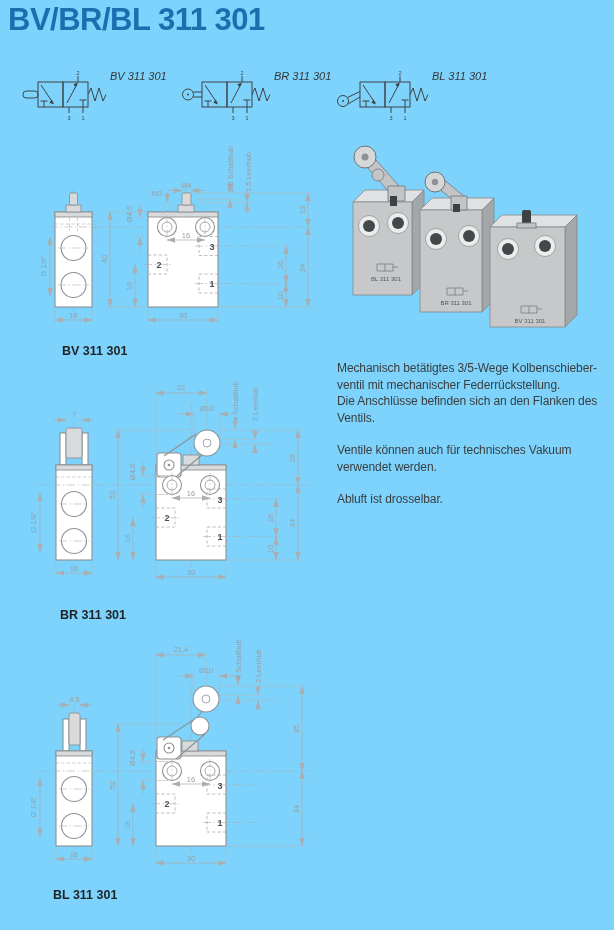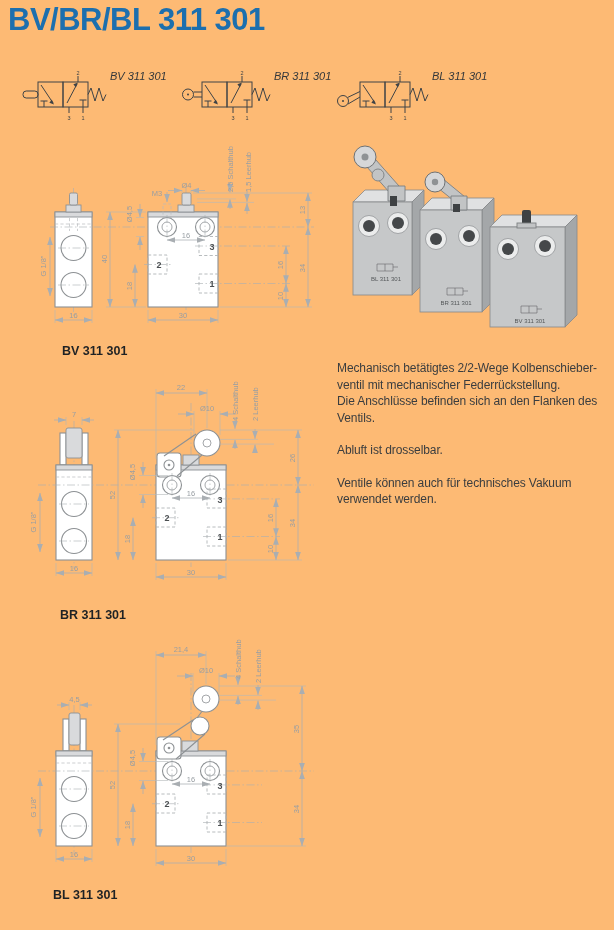--- a/index.html
+++ b/index.html
@@ -1,17 +1,17 @@
 <!DOCTYPE html>
 <html><head>
 <meta charset="utf-8">
 <style>
   html,body{margin:0;padding:0;background:#ffffff;}
   body{width:614px;height:930px;position:relative;font-family:"Liberation Sans",sans-serif;}
-  .page{position:absolute;inset:0;background:#fdba74;overflow:hidden;}
+  .page{position:absolute;inset:0;background:#7dd3fc;overflow:hidden;}
   .title{position:absolute;left:8px;top:2px;margin:0;font-size:31px;font-weight:bold;color:#1c6fae;letter-spacing:-0.5px;}
   .sym{position:absolute;width:170px;height:62px;}
   .sym svg{position:absolute;left:0;top:8px;}
   .symlabel{position:absolute;left:102px;top:10px;font-size:11px;font-style:italic;color:#33373a;white-space:nowrap;}
   .caption{position:absolute;font-size:12.5px;font-weight:bold;color:#1f2224;white-space:nowrap;}
   .drawing{position:absolute;margin:0;}
   .photo{position:absolute;left:345px;top:140px;}
   .desc{position:absolute;left:337px;top:360px;width:277px;font-size:12px;line-height:16.5px;color:#3a3d3f;letter-spacing:-0.1px;}
   .desc p{margin:0 0 16px 0;white-space:pre-line;}
   svg text{font-family:"Liberation Sans",sans-serif;}
@@ -252,27 +252,27 @@
           <circle class="hole" cx="163" cy="109" r="6"></circle>
         <circle class="ring" cx="200" cy="106" r="10.5"></circle>
           <circle class="hole" cx="200" cy="106" r="6"></circle>
         <path class="esym" d="M176 166 h16 v7 h-16 z M184 166 v7 M192 169 h5"></path>
         <text class="etx" x="185" y="183">BV 311 301</text>
       </g>
     </svg>
   </div>
 
   <div class="desc">
-    <p>Mechanisch betätigtes 2/2-Wege Kolbenschieber-
+    <p>Mechanisch betätigtes 3/5-Wege Kolbenschieber-
 ventil mit mechanischer Federrückstellung.
 Die Anschlüsse befinden sich an den Flanken des
 Ventils.</p>
-    <p>Abluft ist drosselbar.</p>
     <p>Ventile können auch für technisches Vakuum
 verwendet werden.</p>
+    <p>Abluft ist drosselbar.</p>
   </div>
 
   <figure class="drawing" style="left:30px;top:373px;width:290px;height:252px;">
     <svg width="290" height="252" viewBox="0 0 290 252">
       <defs>
         <marker id="aBR" markerWidth="9" markerHeight="7" refX="8.2" refY="3.5" orient="auto-start-reverse" markerUnits="userSpaceOnUse">
           <path d="M0,0.6 L8.5,3.5 L0,6.4 Z" fill="#a9aeb2"></path>
         </marker>
       </defs>
       <g>

